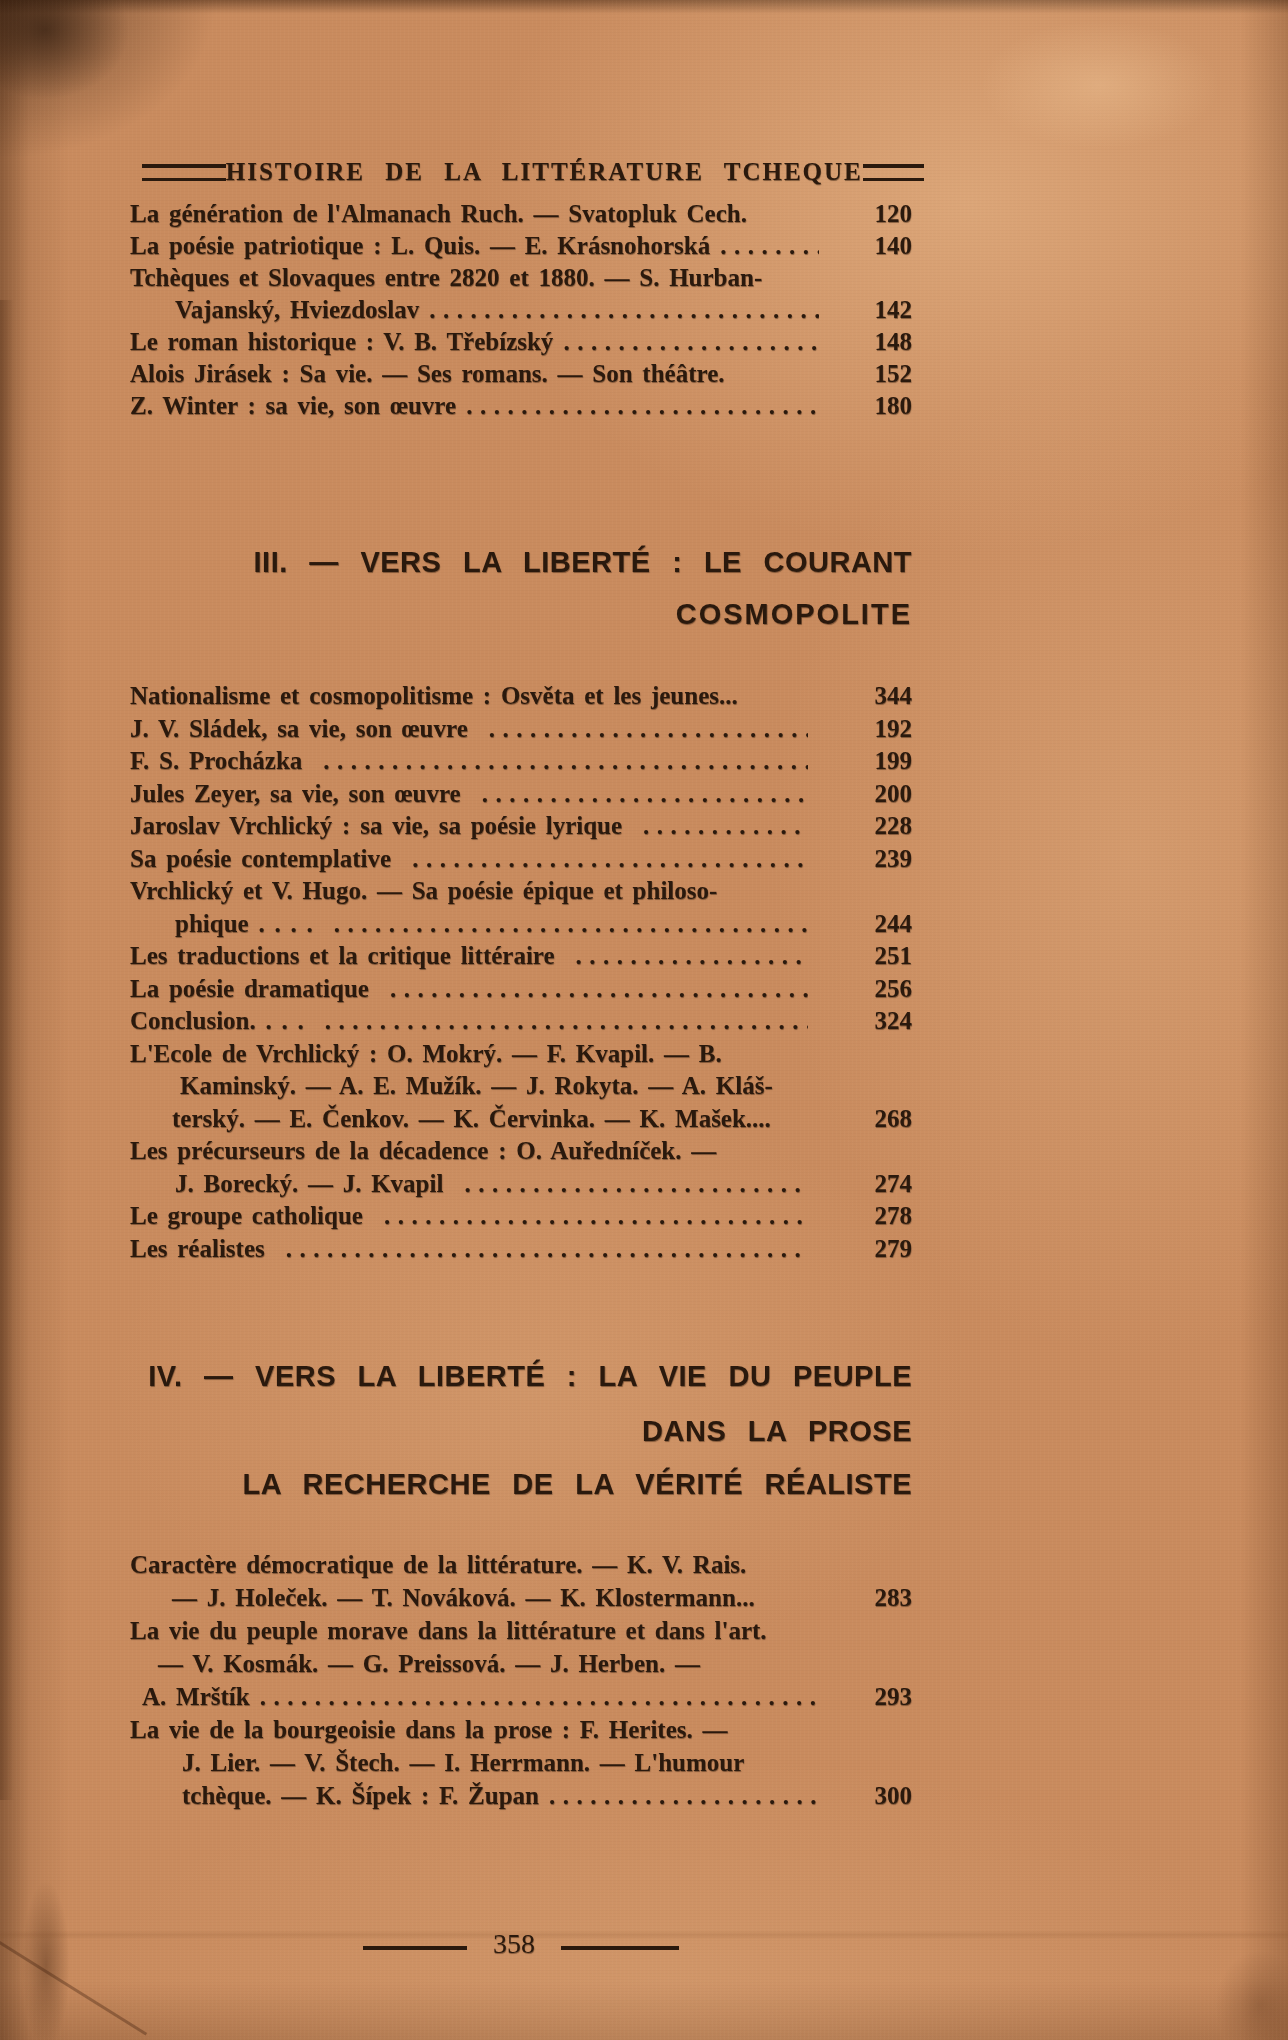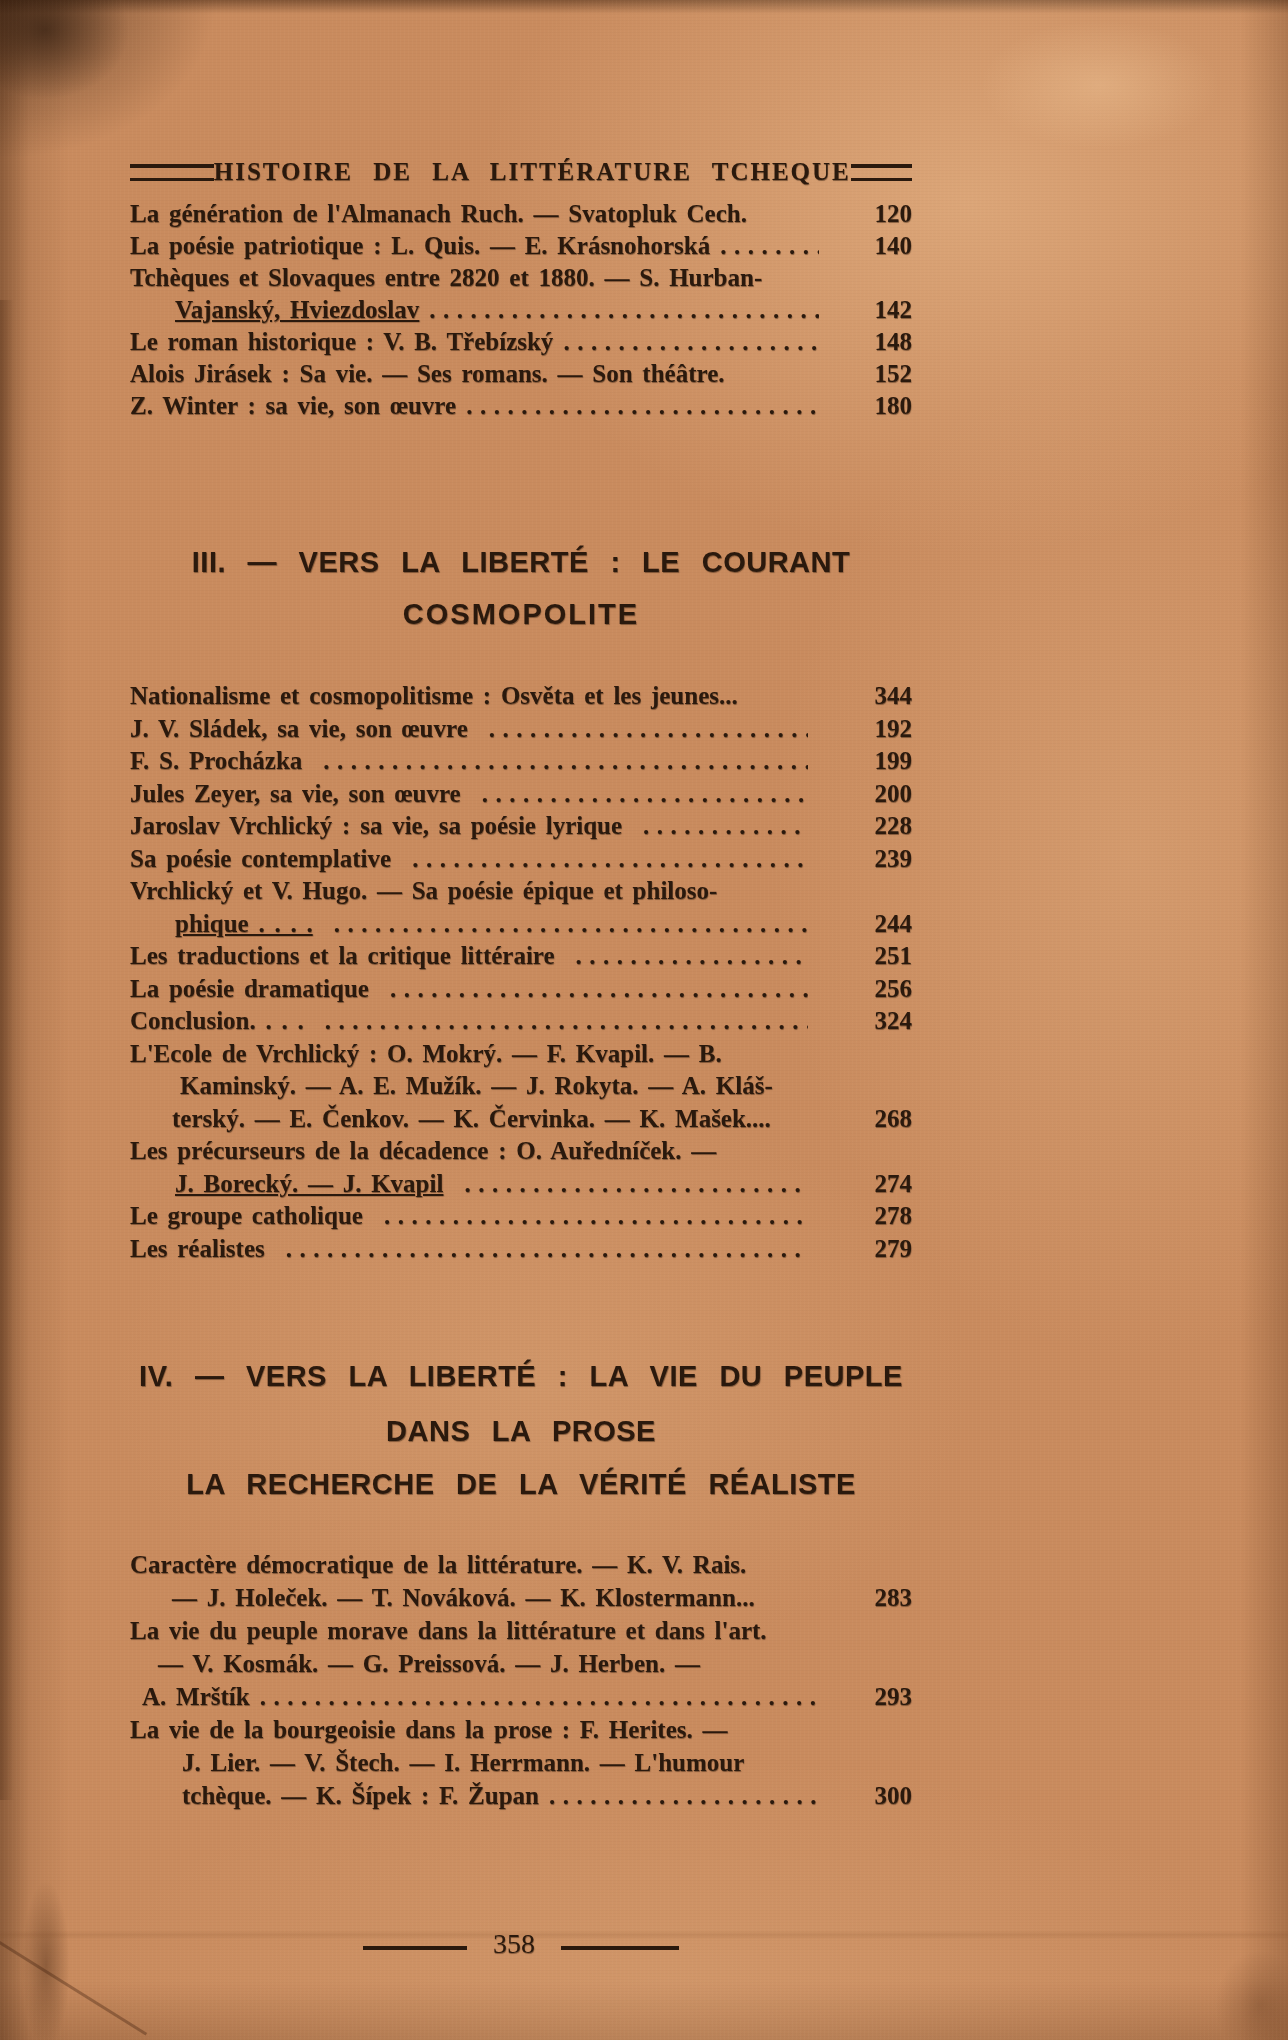--- a/index.html
+++ b/index.html
@@ -20,42 +20,42 @@
     color:#2a190d;
   }
   .texture{
     position:absolute;inset:0;pointer-events:none;
     background-image:
       repeating-linear-gradient(0deg, rgba(60,30,10,0.025) 0 1px, transparent 1px 3px),
       repeating-linear-gradient(90deg, rgba(255,230,200,0.03) 0 1px, transparent 1px 4px);
   }
   .stain{position:absolute;pointer-events:none;}
   .content{position:absolute;left:130px;top:0;width:782px;height:100%;}
-  .hdr{position:absolute;top:158px;left:0;width:100%;display:flex;align-items:center;justify-content:space-between;}
+  .hdr{position:absolute;top:158px;left:12px;width:100%;display:flex;align-items:center;justify-content:space-between;}
   .rule{height:10px;border-top:4px solid #2a190d;border-bottom:3px solid #2a190d;}
   .rule.l{width:104px;}
   .rule.r{width:76px;}
   .title{
     font-size:25px;font-weight:700;letter-spacing:2px;word-spacing:12px;white-space:nowrap;
     text-shadow:0.5px 0.5px 0.7px rgba(58,34,16,0.55);
   }
   .block{position:absolute;left:0;width:100%;font-size:25px;font-weight:700;word-spacing:3.5px;
     text-shadow:0.5px 0.5px 0.7px rgba(58,34,16,0.5);}
   .row{display:flex;align-items:baseline;}
   .s1 .row{line-height:32px;height:32px;}
   .s2 .row{line-height:32.5px;height:32.5px;gap:11px;}
   .s3 .row{line-height:33px;height:33px;}
   .t{white-space:nowrap;}
   .dots{flex:1;overflow:hidden;white-space:nowrap;margin:0 8px 0 10px;}
   .dots::after{content:"..........................................................................";letter-spacing:7.5px;}
   .sp{flex:1;}
   .pg{white-space:nowrap;margin-left:48px;}
-  .i45{padding-left:45px;text-decoration:underline;} .i50{padding-left:50px;} .i42{padding-left:42px;}
+  .i45{padding-left:45px;} .i50{padding-left:50px;} .i42{padding-left:42px;}
   .i28{padding-left:28px;} .i12{padding-left:12px;} .i52{padding-left:52px;}
-  .heading{position:absolute;left:0;width:100%;text-align:center;
+  .heading{position:absolute;left:0;width:100%;text-align:right;
     font-family:"Liberation Sans", sans-serif;font-weight:700;font-size:29px;
     letter-spacing:0.5px;word-spacing:13px;white-space:nowrap;
     text-shadow:0.6px 0.6px 0.8px rgba(58,34,16,0.5);}
   .footer{position:absolute;top:1928px;left:0;width:100%;display:flex;align-items:center;justify-content:center;
     font-size:28px;font-weight:400;text-shadow:0.5px 0.5px 0.7px rgba(58,34,16,0.5);}
   .dash{height:4px;background:#2a190d;margin-top:8px;}
   .dash.dl{width:104px;margin-right:26px;}
   .dash.dr{width:118px;margin-left:26px;}
 </style>
 </head>

